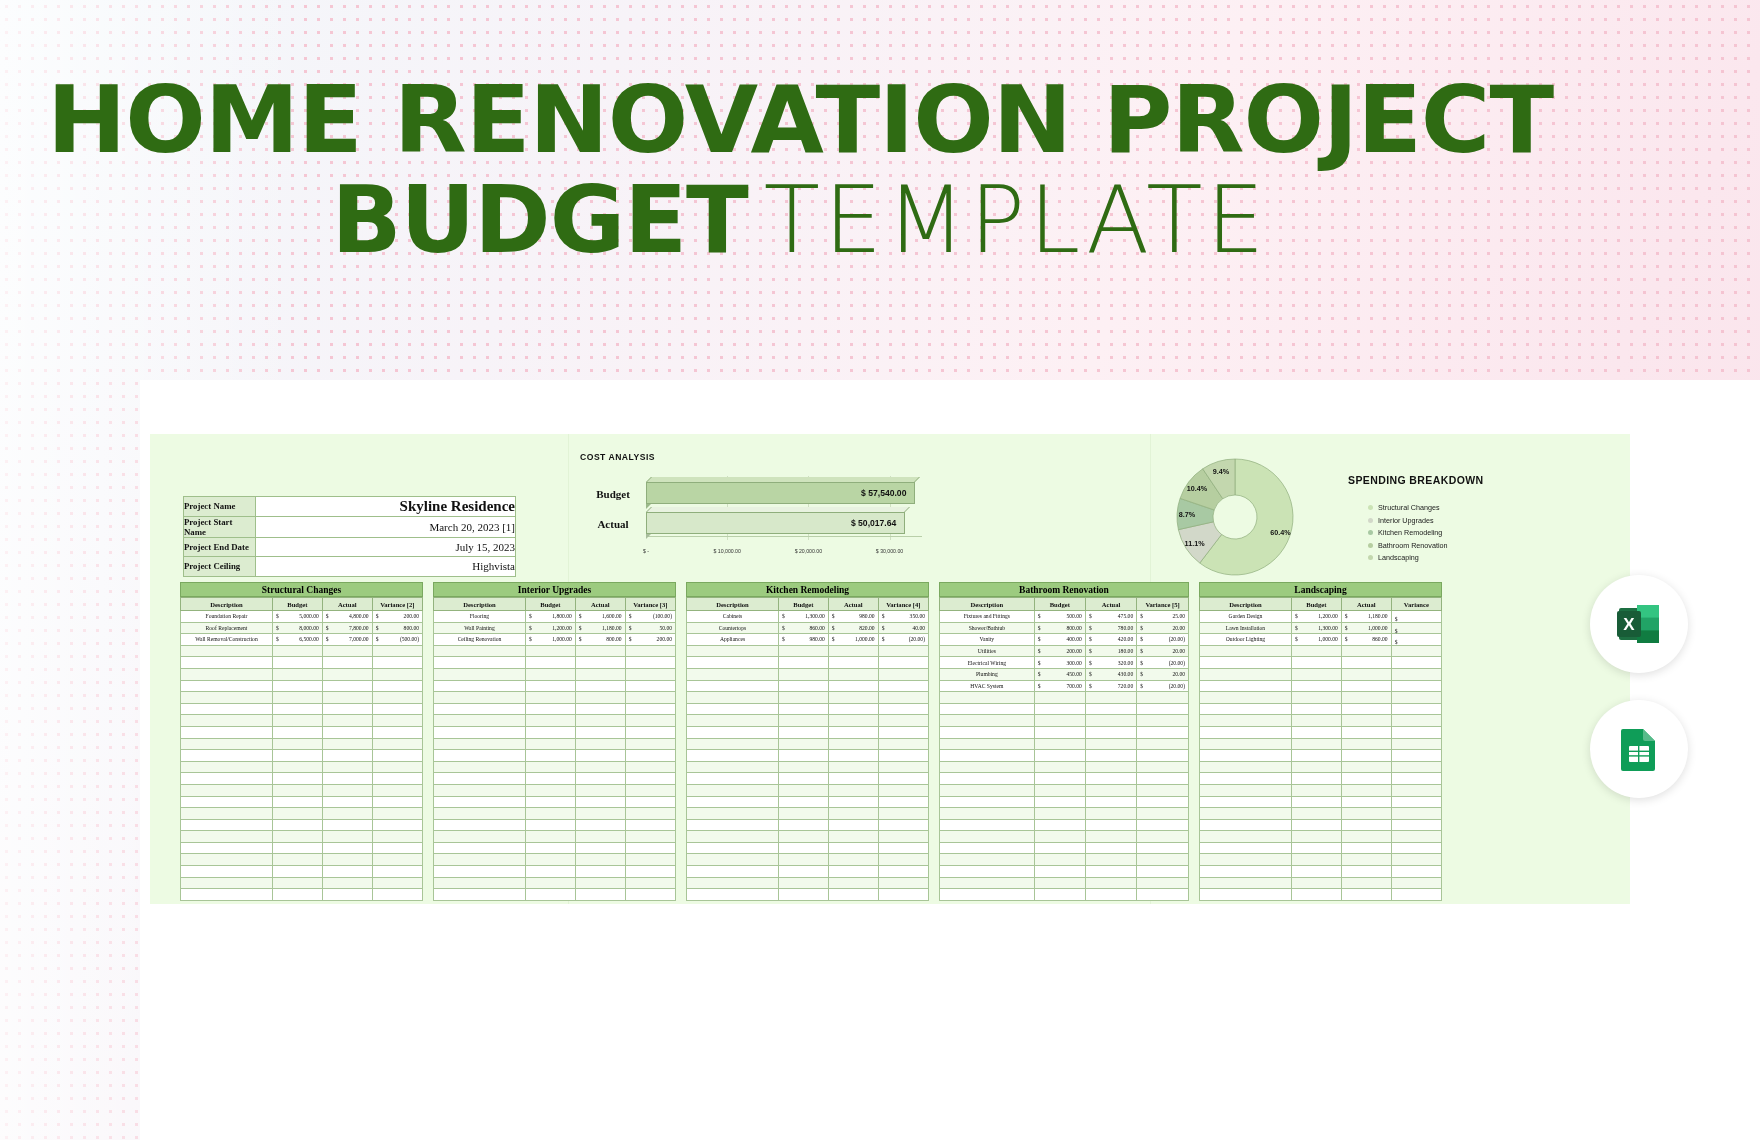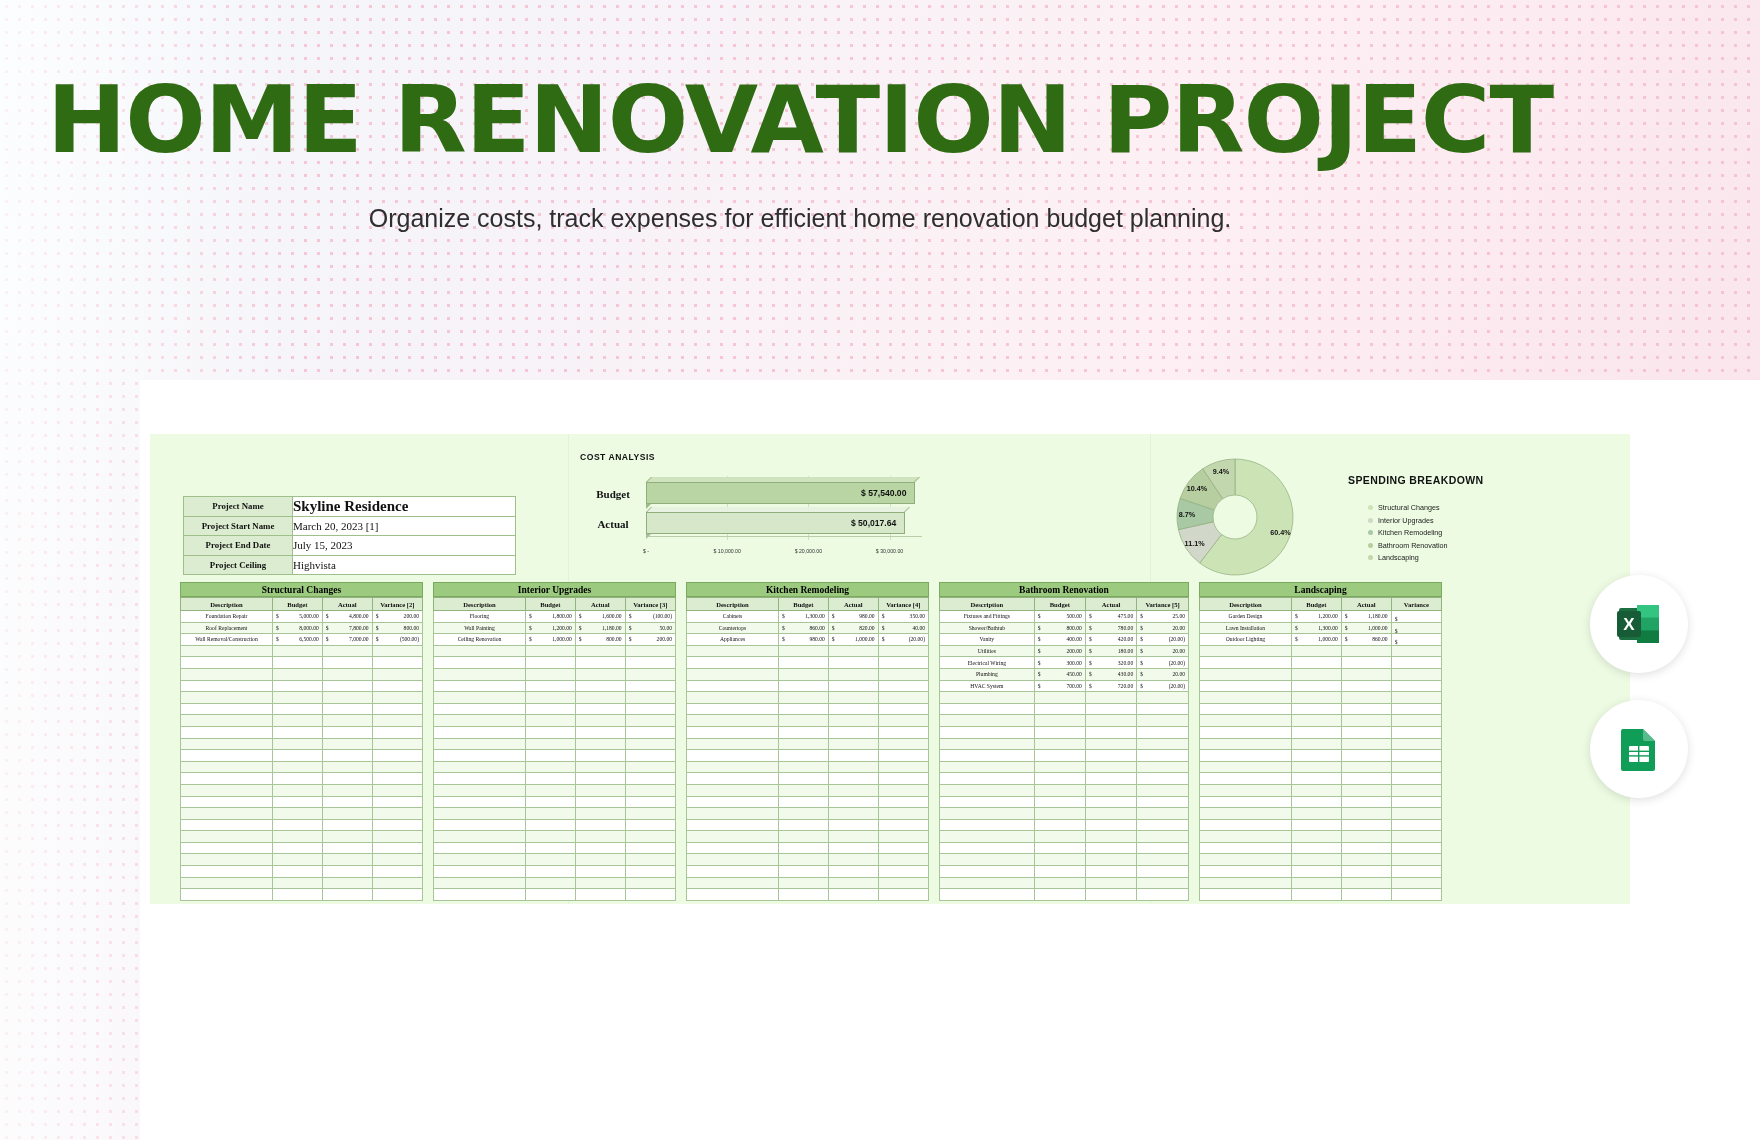--- a/index.html
+++ b/index.html
@@ -81,25 +81,25 @@
     width: 333px;
     border-collapse: collapse;
     font-family: "Liberation Serif", serif;
   }
   .proj-table td {
     border: 1px solid #9fbf8b;
     height: 19.5px;
     font-size: 8.8px;
   }
   .proj-table td.lbl {
-    width: 109px; background: #dcecd0; font-weight: 700;
-    text-align: center; color:#111;margin-left:36px;
+    width: 72px; background: #dcecd0; font-weight: 700;
+    color:#111;margin-left:36px;
   }
   .proj-table td.val {
-    background: #ffffff; text-align: left; font-size: 11px; color:#111;
+    background: #ffffff; text-align: right; font-size: 11px; color:#111;
   }
   .proj-table tr:first-child td.val { font-weight: 700; font-size: 15px; }
 
   
   .cost-chart { position: absolute; left: 430px; top: 18px; width: 350px; height: 120px; }
   .cost-title {
     font-size: 8.6px; font-weight: 700;
     letter-spacing: 0.5px; color: #111;
     font-family: "Liberation Sans", sans-serif;
   }
@@ -196,21 +196,23 @@
 </style>
 </head>
 <body>
 
 <div class="bg"></div>
 <div class="bg-fade-left"></div>
 <div class="white-sheet"></div>
 
 <div class="header">
   <div class="title-line1">HOME RENOVATION PROJECT</div>
-  <div class="subtitle">Organize costs, track expenses for efficient home renovation budget planning.</div>
+  <div class="title-line2">
+    <span class="bold">BUDGET</span><span class="light">TEMPLATE</span>
+  </div>
 </div>
 
 <div class="sheet">
   <div class="sheet-col-sep" style="left:418px"></div>
   <div class="sheet-col-sep" style="left:1000px"></div>
 
 
   <table class="proj-table">
     <tbody id="proj-info-body">
         <tr>

